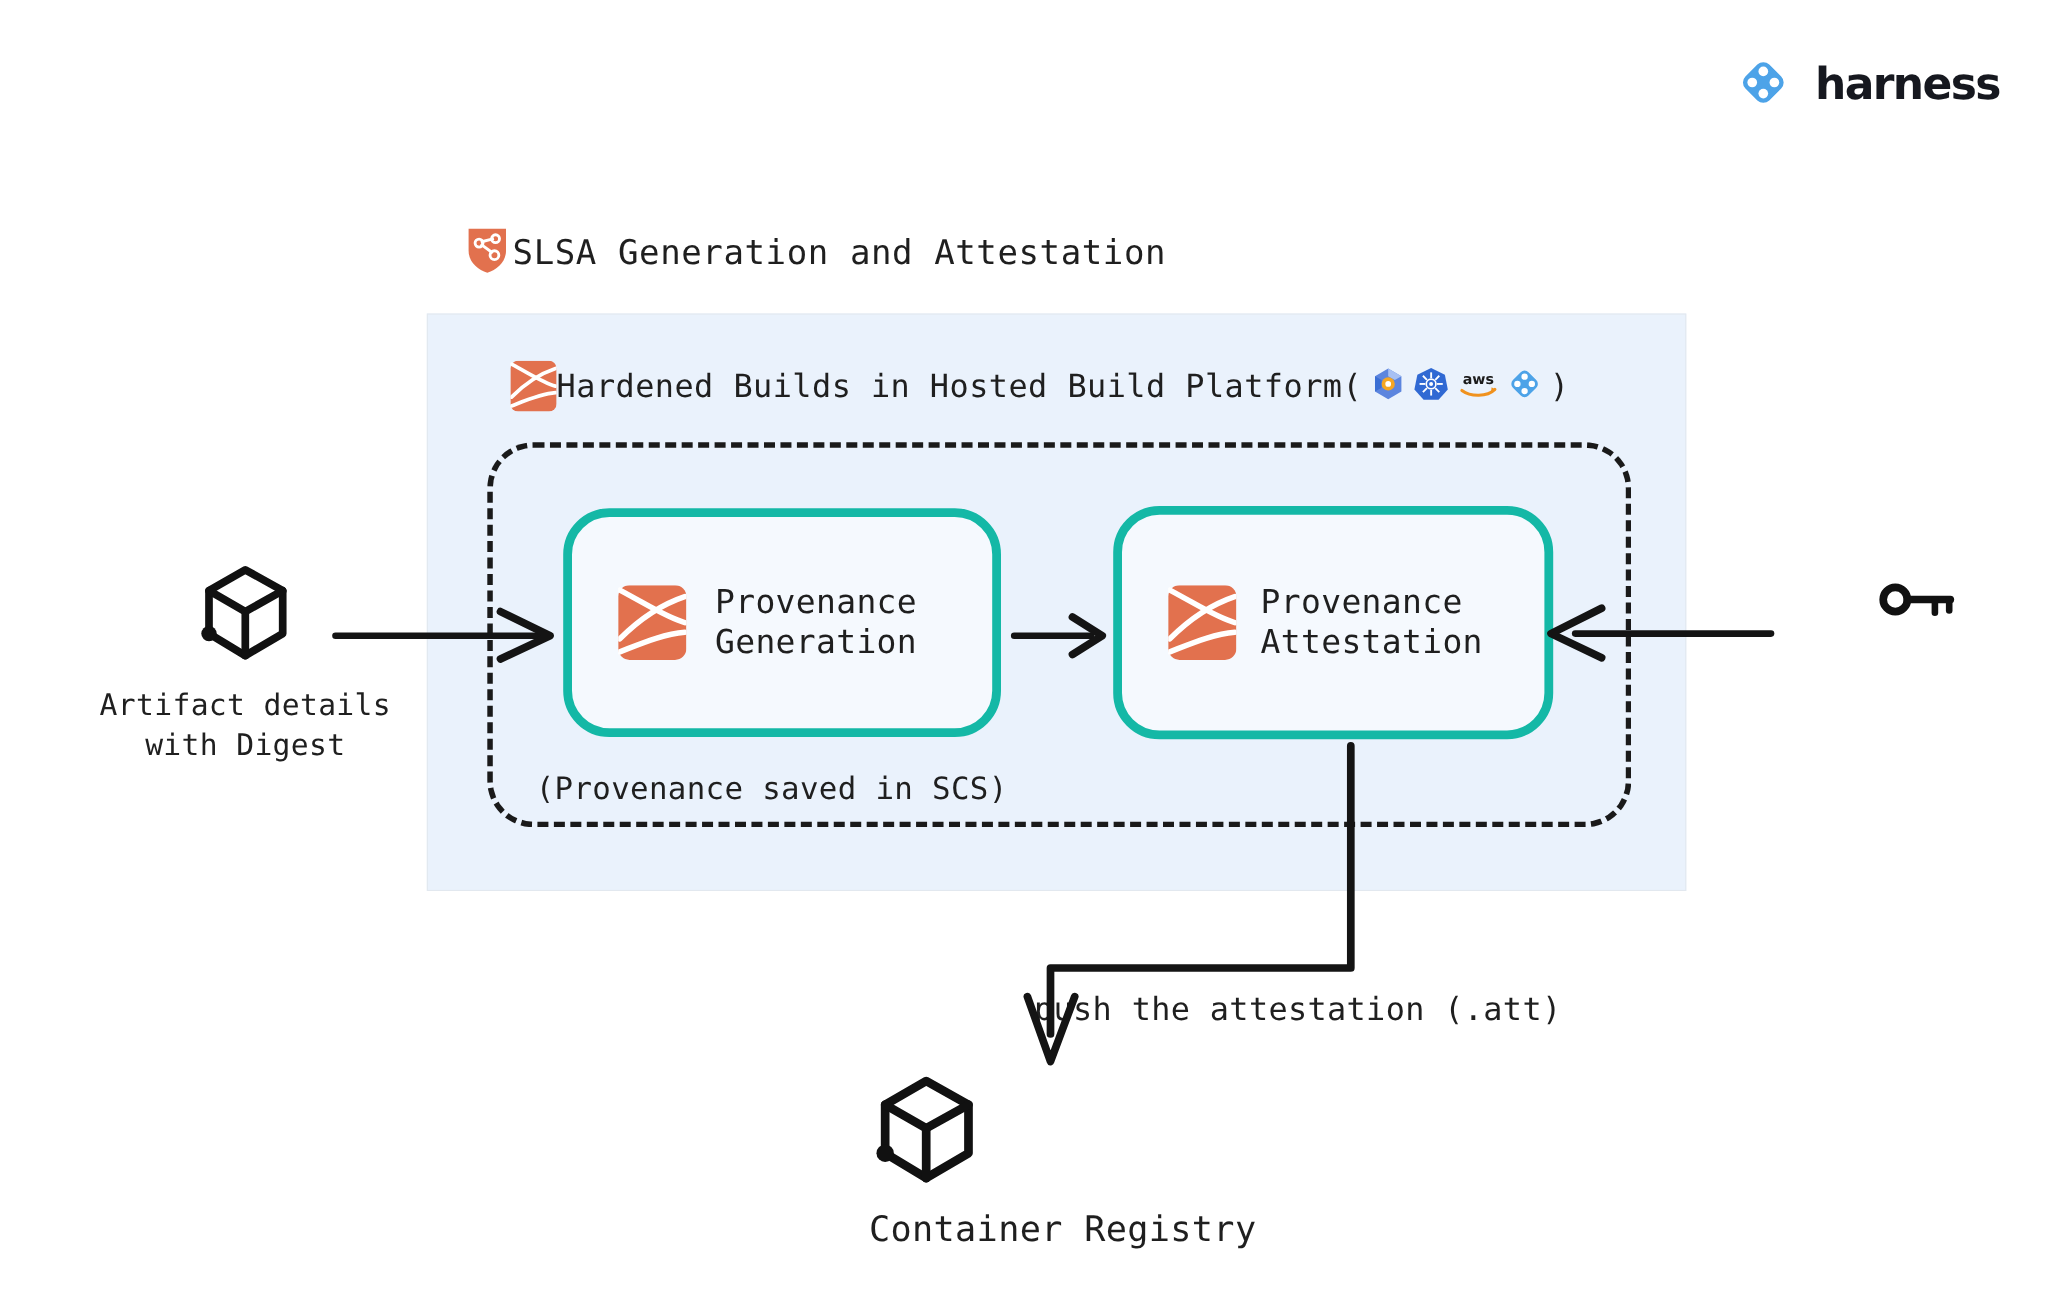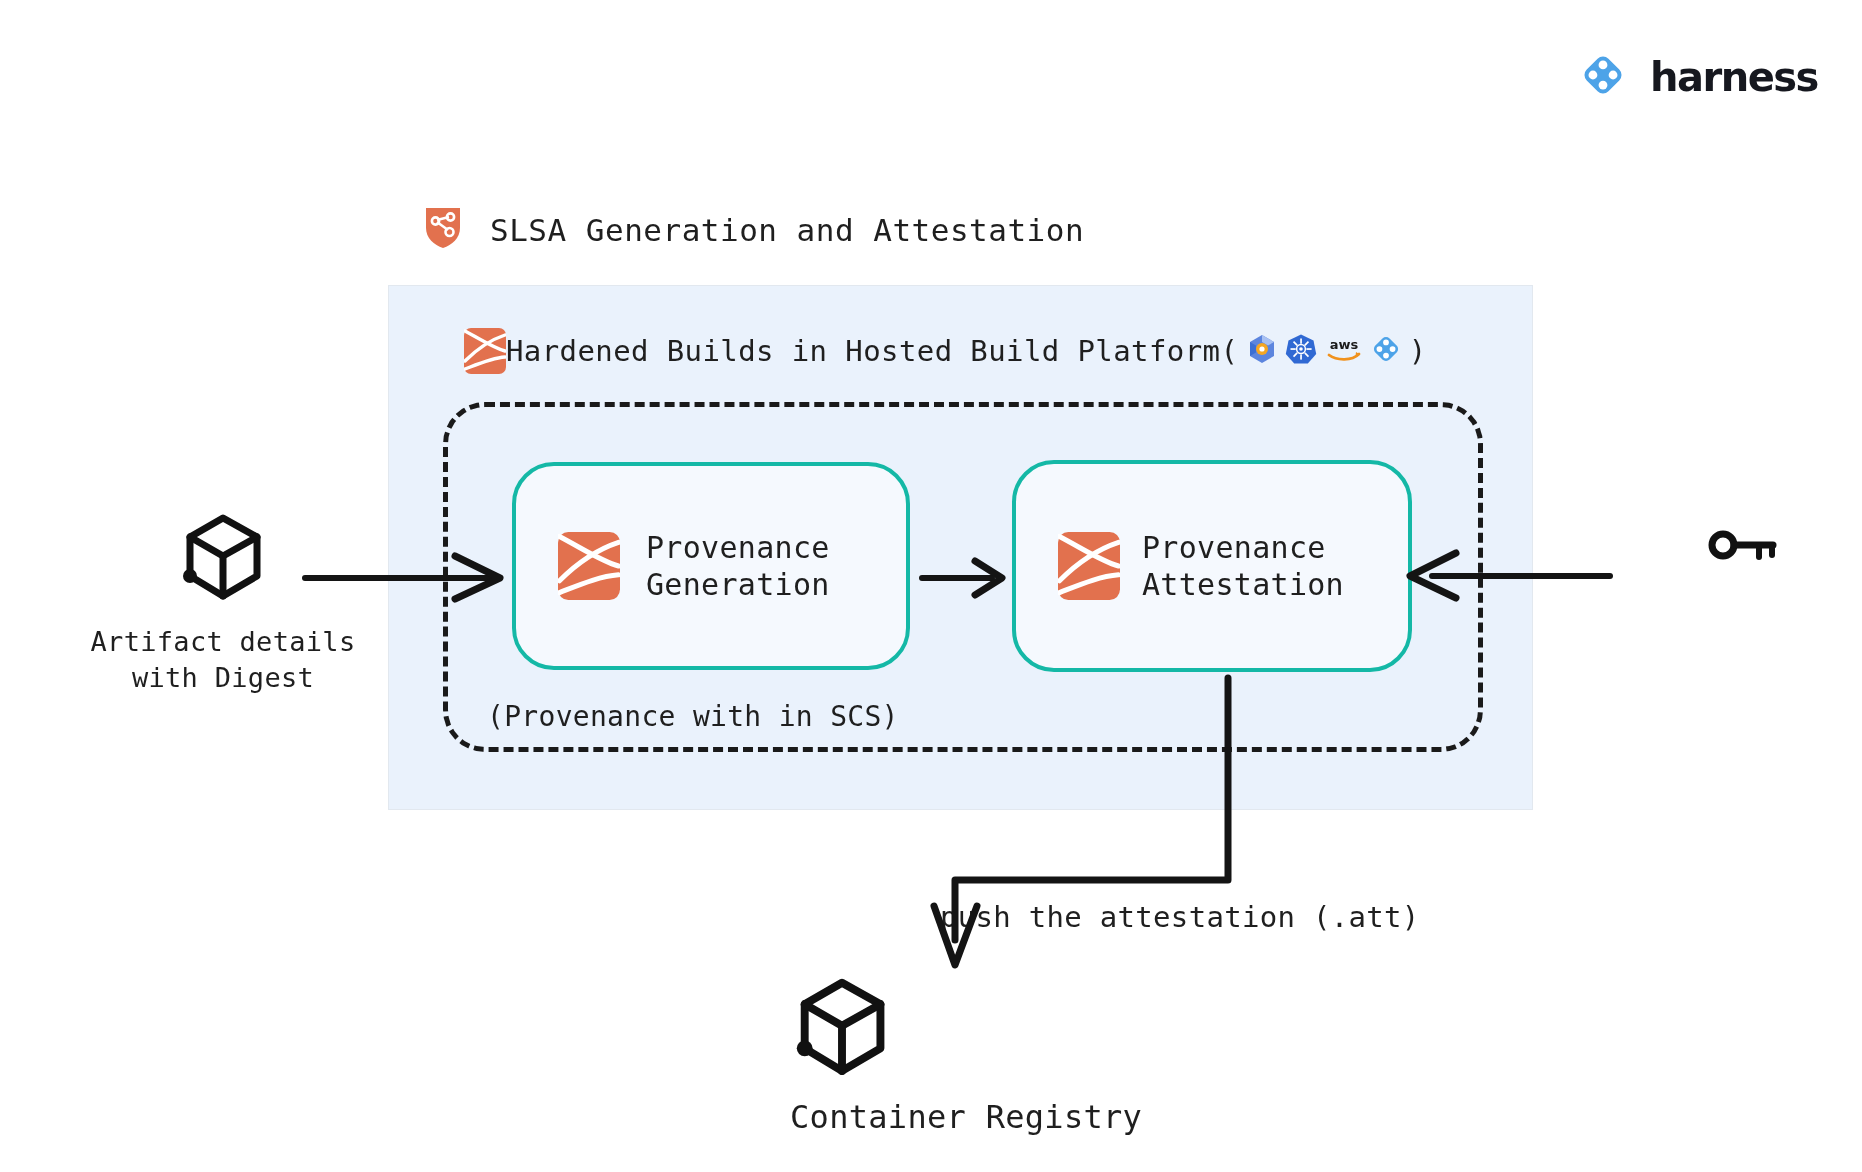--- a/index.html
+++ b/index.html
@@ -35,21 +35,21 @@
     margin-left: 14px;
   }
 
   
   #slsa-title {
     position: absolute;
     left: 424px;
     top: 206px;
     display: flex;
     align-items: center;
-    gap: 28px;
+    gap: 4px;
   }
   #slsa-title .title-text {
     font-size: 31px;
     font-weight: 400;
     letter-spacing: 0.5px;
     color: #1f1f1f;
     white-space: nowrap;
   }
 
   
@@ -99,21 +99,21 @@
     height: 350px;
     border: 5px dashed #1a1a1a;
     border-radius: 42px;
     box-sizing: border-box;
   }
 
   
   .process-box {
     position: absolute;
     background: #f5f9fe;
-    border: 4px solid #14b8a6;
+    border: 8px solid #14b8a6;
     border-radius: 42px;
     box-sizing: border-box;
     display: flex;
     align-items: center;
     justify-content: flex-start;
     gap: 26px;
     padding-left: 42px;
   }
   .process-box .label {
     font-size: 30px;
@@ -338,21 +338,21 @@
         <path d="M1 3 C18 12 30 20 41 23"></path>
         <path d="M41 7 C26 12 12 22 1 33"></path>
         <path d="M1 41 C14 36 28 30 41 29"></path>
       </g>
     </svg>
   </span>
   <span class="label"><span>Provenance</span>
 <span>Attestation</span></span>
 </div>
 
-<div id="scs-caption">(Provenance with in SCS)</div>
+<div id="scs-caption">(Provenance saved in SCS)</div>
 
 <div id="artifact-node">
   <span>
     <svg width="92" height="92" viewBox="0 0 92 92">
       <g fill="none" stroke="#111111" stroke-width="7" stroke-linejoin="round" stroke-linecap="round">
         <path d="M46 6 L80 25 L80 64 L46 84 L13 64 L13 25 Z"></path>
         <path d="M13 25 L46 44 L80 25"></path>
         <path d="M46 44 L46 84"></path>
       </g>
       <circle cx="13" cy="64" r="7" fill="#111111"></circle>

